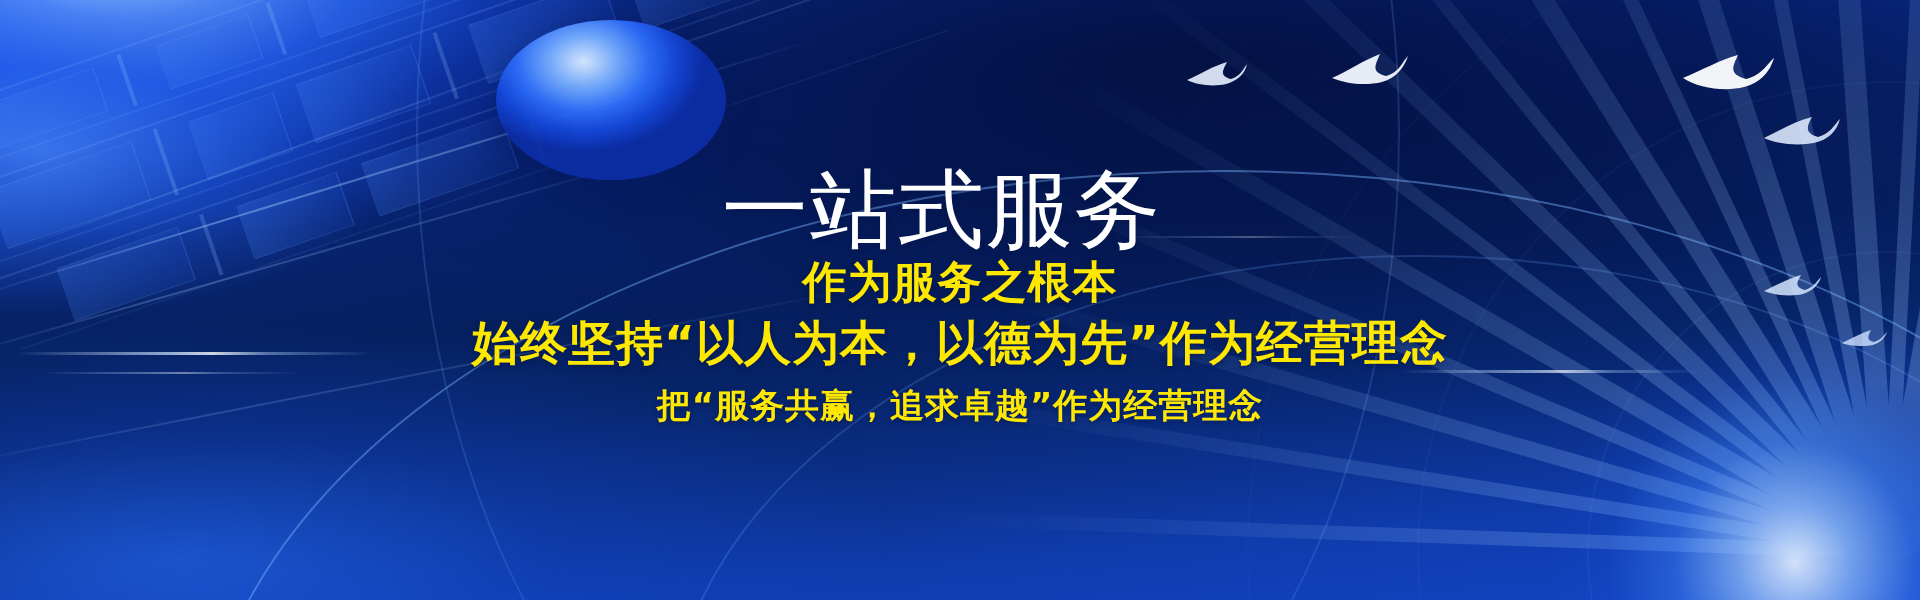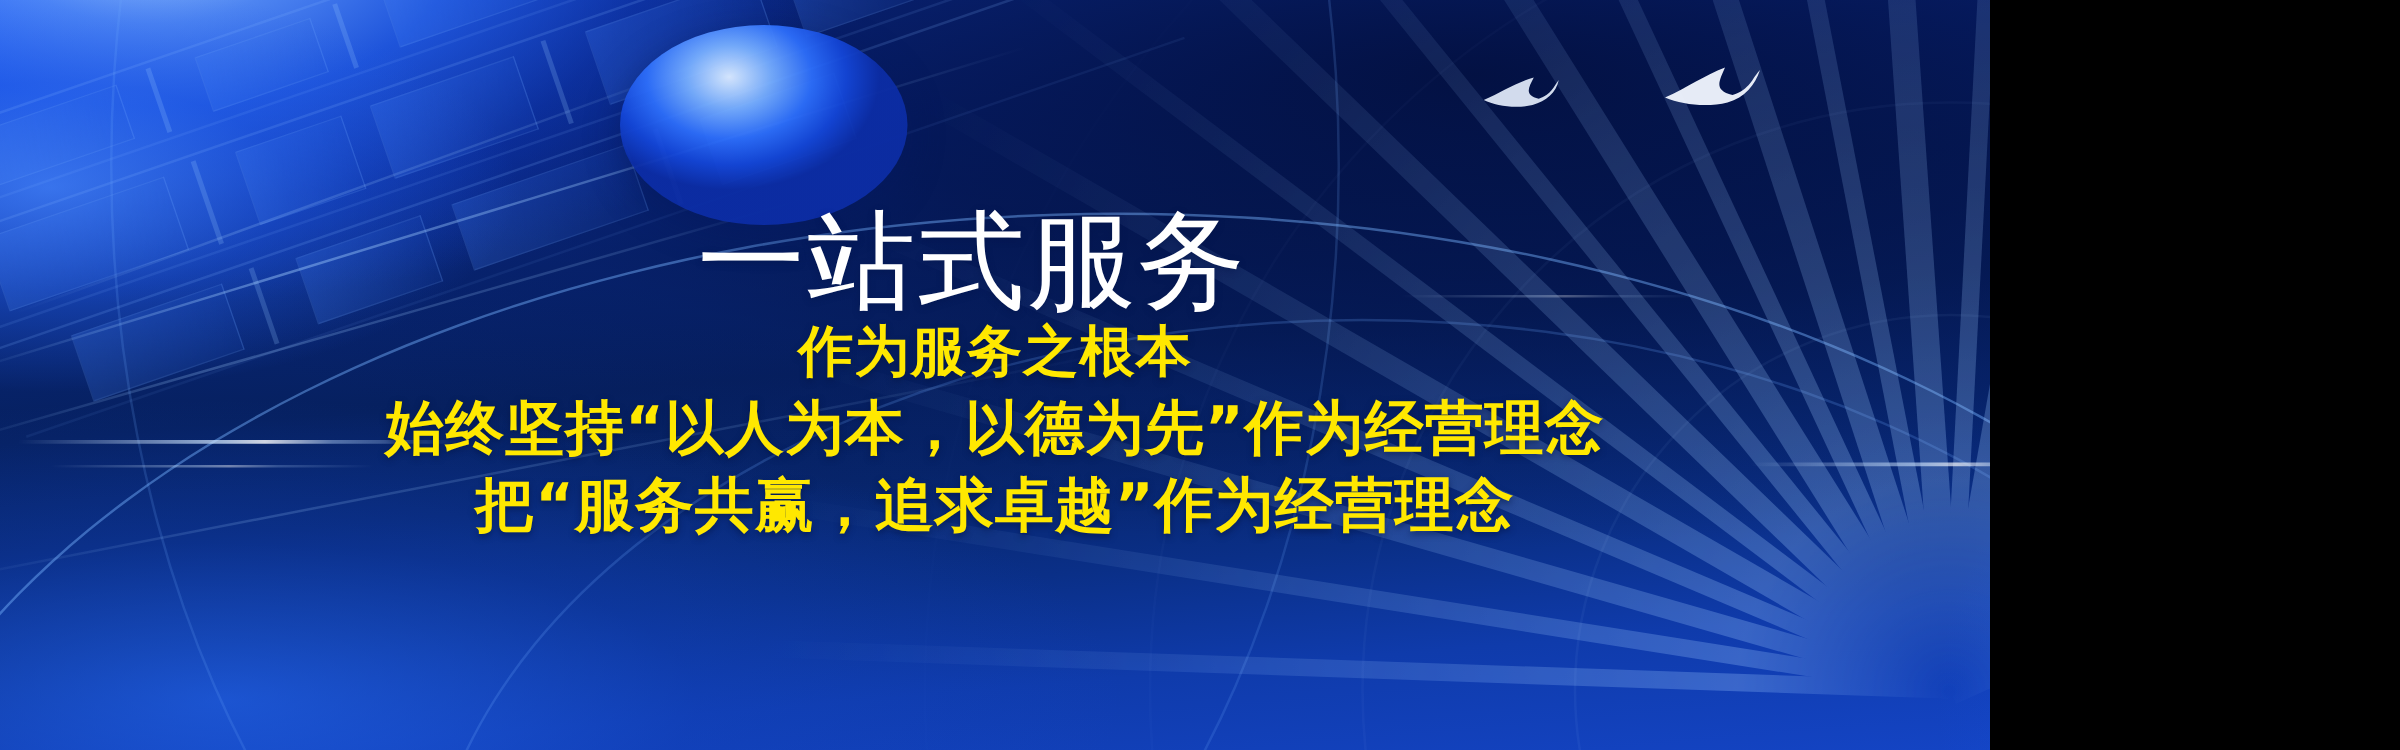--- a/index.html
+++ b/index.html
@@ -8,21 +8,21 @@
     padding: 0;
     background: #000;
   }
   body {
     font-family: "DejaVu Sans", "Liberation Sans", sans-serif;
   }
 
   
   #banner {
     position: relative;
-    width: 1592px;
+    width: 1920px;
     height: 600px;
     overflow: hidden;
     background: #0b2d8c;
     user-select: none;
   }
 
   
   .layer { position: absolute; inset: 0; pointer-events: none; }
 
   
@@ -237,21 +237,21 @@
   .sub-line {
     font-family: "DejaVu Sans", "Liberation Sans", sans-serif;
     color: #ffe800;
     font-weight: 700;
     letter-spacing: 1px;
     text-shadow: 0 2px 5px rgba(0,18,65,0.55);
     white-space: nowrap;
   }
   .sub-line.l1 { font-size: 44px; line-height: 60px; }
   .sub-line.l2 { font-size: 47px; line-height: 62px; }
-  .sub-line.l3 { font-size: 47px; line-height: 62px; }
+  .sub-line.l3 { font-size: 34px; line-height: 62px; }
 </style>
 </head>
 <body>
 
 <div id="banner">
 
   <div class="layer bg-base"></div>
   <div class="layer bg-dark-sweep"></div>
   <div class="layer bg-glow-tl"></div>
   <div class="layer bg-glow-tl2"></div>

